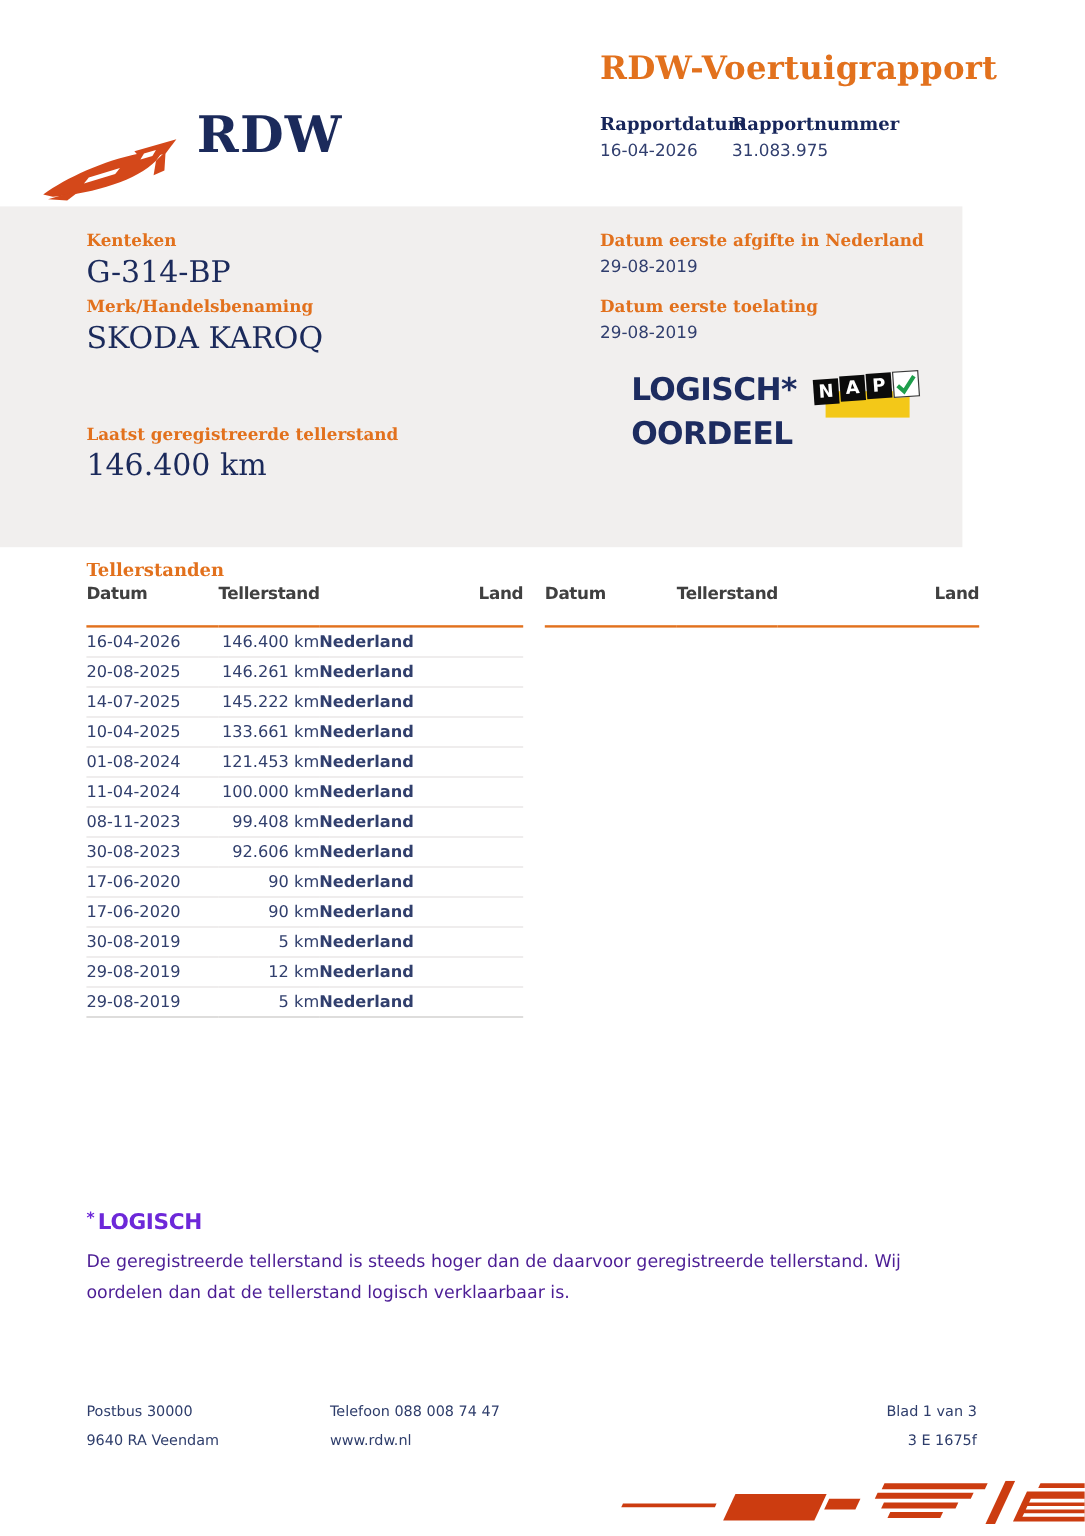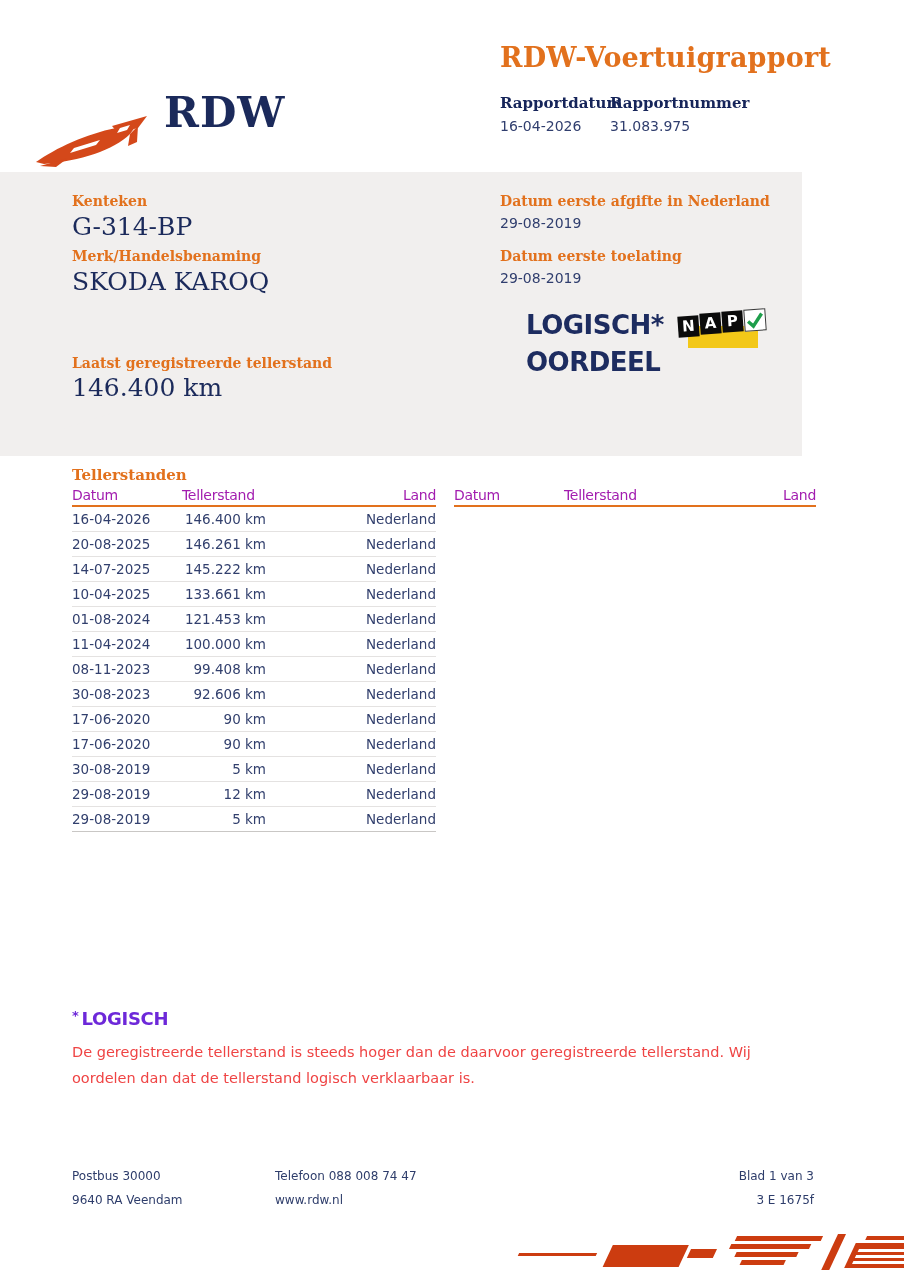--- a/index.html
+++ b/index.html
@@ -68,39 +68,39 @@
   .table-title{
     position:absolute;left:72px;top:466px;
     font-family:"DejaVu Serif","Liberation Serif",serif;
     font-weight:bold;font-size:15px;color:#E2711D;
   }
   .tables{position:absolute;left:72px;top:487px;width:746px;display:flex;gap:18px;}
   table.odo{border-collapse:collapse;table-layout:fixed;}
   .t-left{width:364px;}
   .t-right{width:362px;}
   table.odo th{
-    font-size:14px;font-weight:normal;color:#a21caf;letter-spacing:-0.3px;
-    text-align:left;padding:0 0 2px 0;border-bottom:2px solid #E2711D;
+    font-size:14px;font-weight:bold;color:#404040;letter-spacing:-0.3px;
+    text-align:left;padding:0 0 18px 0;border-bottom:2px solid #E2711D;
   }
   table.odo th.col-land{text-align:right;}
   table.odo td{
     font-size:13.5px;color:#313f6d;height:24px;padding:0;
     border-bottom:1px solid #e4e2e1;
   }
   table.odo tbody tr:last-child td{border-bottom:1px solid #c9c7c5;}
   table.odo .col-datum{width:110px;}
   table.odo .col-teller{width:84px;}
   table.odo td.cell-teller{text-align:right;}
-  table.odo td.cell-land{text-align:right;}
+  table.odo td.cell-land{font-weight:bold;}
 
   
   .footnote{position:absolute;left:72px;top:1008px;width:710px;}
   .footnote-head{color:#6d28d9;font-weight:bold;font-size:18px;letter-spacing:-0.3px;}
   .footnote-ast{font-size:13px;vertical-align:5px;margin-right:3px;}
-  .footnote-text{margin-top:10px;font-size:14.5px;line-height:26px;color:#ef4444;}
+  .footnote-text{margin-top:10px;font-size:14.5px;line-height:26px;color:#4c1d95;}
 
   
   .footer{position:absolute;left:0;top:1170px;width:904px;font-size:12px;color:#2e3d6b;}
   .f-col1{position:absolute;left:72px;top:0;}
   .f-col2{position:absolute;left:275px;top:0;}
   .f-col3{position:absolute;right:90px;top:0;text-align:right;}
   .f-line{margin-bottom:12px;line-height:12px;}
 
   
   .bottom-art{position:absolute;right:0;bottom:0;width:420px;height:46px;}

